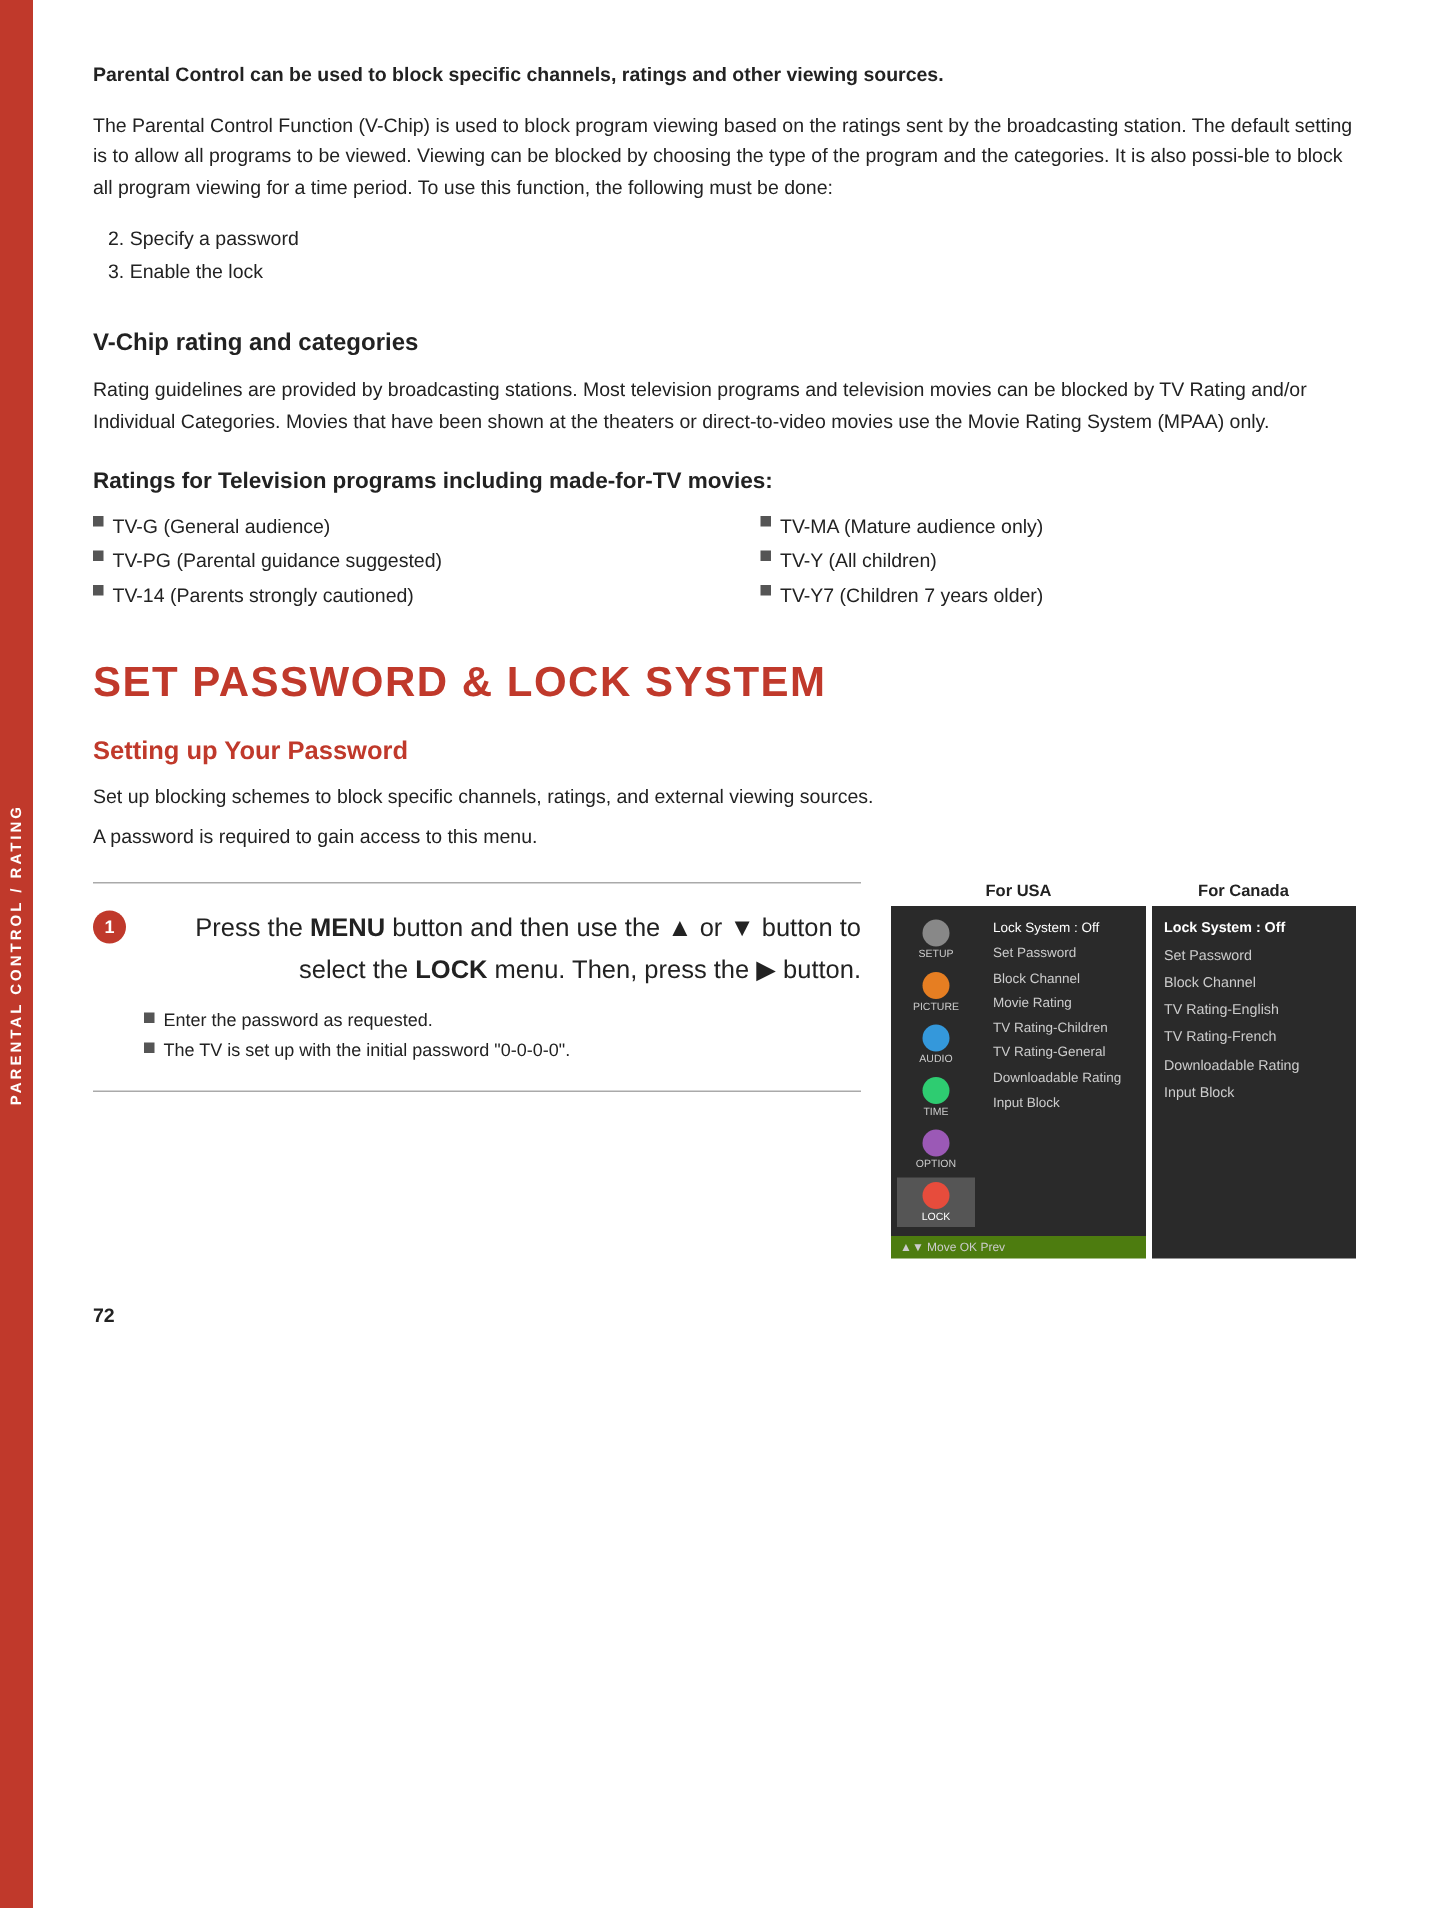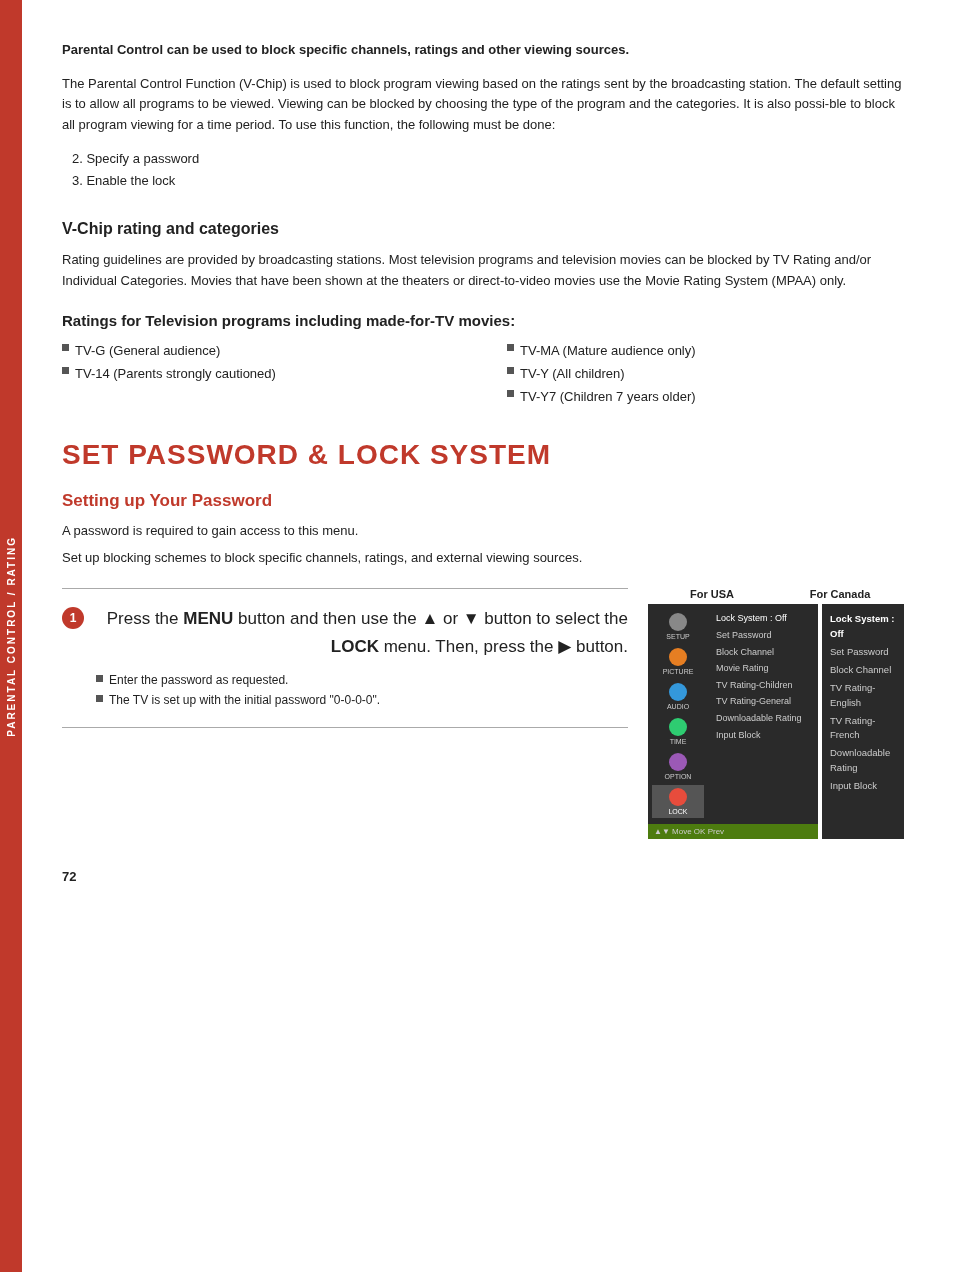--- a/index.html
+++ b/index.html
@@ -194,21 +194,21 @@
       line-height: 1.7;
       display: flex;
       gap: 6px;
     }
     .step-bullet .bullet-square {
       margin-top: 5px;
     }
 
     
     .menu-diagram-area {
-      width: 256px;
+      width: 310px;
       flex-shrink: 0;
     }
 
     .for-labels {
       display: flex;
       justify-content: flex-end;
       gap: 0;
       margin-bottom: 4px;
     }
 
@@ -347,20 +347,24 @@
     <h2 class="section-heading-2">Ratings for Television programs including made-for-TV movies:</h2>
 
     <div class="ratings-cols">
       <div class="ratings-col">
         <div class="rating-item">
           <span class="bullet-square"></span>
           <span>TV-G   (General audience)</span>
         </div>
         <div class="rating-item">
           <span class="bullet-square"></span>
+          <span>TV-PG  (Parental guidance suggested)</span>
+        </div>
+        <div class="rating-item">
+          <span class="bullet-square"></span>
           <span>TV-14  (Parents strongly cautioned)</span>
         </div>
       </div>
       <div class="ratings-col">
         <div class="rating-item">
           <span class="bullet-square"></span>
           <span>TV-MA (Mature audience only)</span>
         </div>
         <div class="rating-item">
           <span class="bullet-square"></span>
@@ -370,22 +374,22 @@
           <span class="bullet-square"></span>
           <span>TV-Y7  (Children 7 years older)</span>
         </div>
       </div>
     </div>
 
     <h2 class="set-password-title">SET PASSWORD &amp; LOCK SYSTEM</h2>
 
     <h3 class="setting-up-title">Setting up Your Password</h3>
 
+    <p class="setup-description">Set up blocking schemes to block specific channels, ratings, and external viewing sources.</p>
     <p class="setup-description">A password is required to gain access to this menu.</p>
-    <p class="setup-description">Set up blocking schemes to block specific channels, ratings, and external viewing sources.</p>
 
     <div class="bottom-section">
 
       <div class="instruction-col">
         <div class="step-box">
           <div class="step-number">1</div>
           <div>
             <p class="step-text">
               Press the <strong>MENU</strong> button and then use the ▲ or ▼ button to select the <strong>LOCK</strong> menu. Then, press the ▶ button.
             </p>

